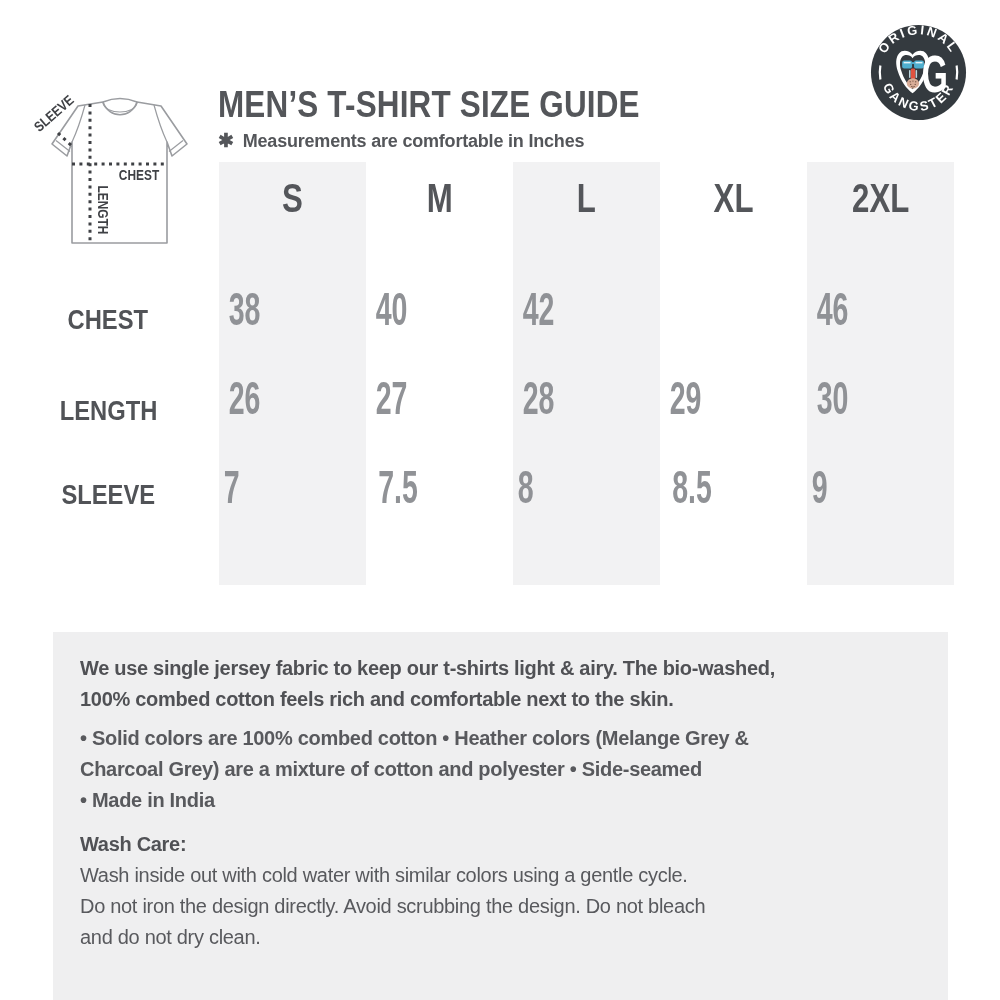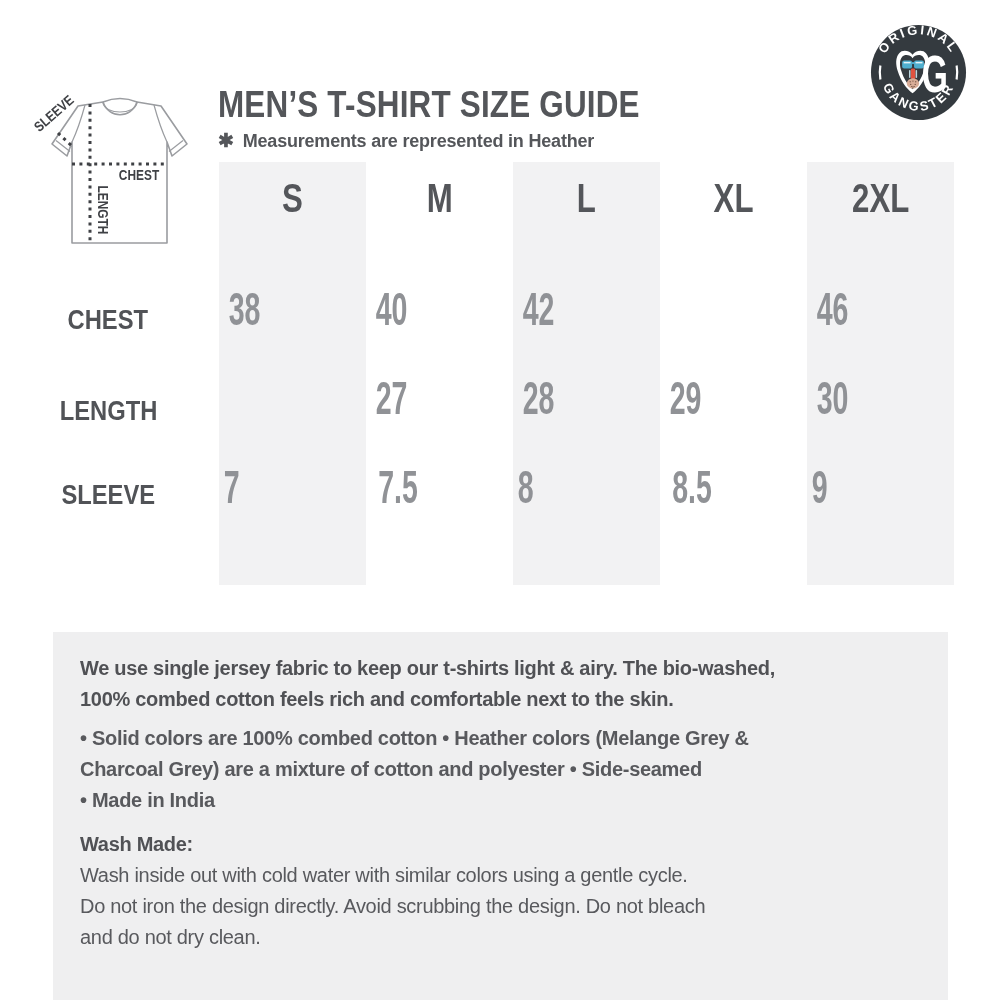--- a/index.html
+++ b/index.html
@@ -72,21 +72,21 @@
     </g>
     <g fill="#3f4145" font-family="Liberation Sans, sans-serif" font-size="14" font-weight="bold">
       <text transform="translate(42,35) rotate(-41) scale(0.85,1)" text-anchor="middle">SLEEVE</text>
       <text transform="translate(124,98) scale(0.85,1)" text-anchor="middle">CHEST</text>
       <text transform="translate(83,128) rotate(90) scale(0.85,1)" text-anchor="middle">LENGTH</text>
     </g>
   </svg>
 
   <div class="title">MEN’S T-SHIRT SIZE GUIDE</div>
   <div class="subtitle">
-    <span class="ast">✱</span><span>Measurements are represented in Heather</span>
+    <span class="ast">✱</span><span>Measurements are comfortable in Inches</span>
   </div>
 
   <svg class="logo" viewBox="0 0 100 100" xmlns="http://www.w3.org/2000/svg">
     <circle cx="50" cy="50" r="48" fill="#343a3f"></circle>
     <defs>
       <path id="arcT" d="M11.5,50 A38.5,38.5 0 0 1 88.5,50"></path>
       <path id="arcB" d="M11.5,50 A38.5,38.5 0 0 0 88.5,50"></path>
     </defs>
     <g fill="#ffffff" font-family="Liberation Sans, sans-serif" font-size="13" font-weight="bold" letter-spacing="2.4">
       <text>
@@ -136,36 +136,37 @@
 
   <div class="row-label r0"><span>CHEST</span></div>
   <div class="row-label r1"><span>LENGTH</span></div>
   <div class="row-label r2"><span>SLEEVE</span></div>
 
   <div class="num r0 c0"><span>38</span></div>
   <div class="num r0 c1"><span>40</span></div>
   <div class="num r0 c2"><span>42</span></div>
   <div class="num r0 c4"><span>46</span></div>
 
+  <div class="num r1 c0"><span>26</span></div>
   <div class="num r1 c1"><span>27</span></div>
   <div class="num r1 c2"><span>28</span></div>
   <div class="num r1 c3"><span>29</span></div>
   <div class="num r1 c4"><span>30</span></div>
 
   <div class="num r2 c0"><span>7</span></div>
   <div class="num r2 c1"><span>7.5</span></div>
   <div class="num r2 c2"><span>8</span></div>
   <div class="num r2 c3"><span>8.5</span></div>
   <div class="num r2 c4"><span>9</span></div>
 
   <div class="info-box">
     <p class="bold intro">We use single jersey fabric to keep our t-shirts light &amp; airy. The bio-washed,
 100% combed cotton feels rich and comfortable next to the skin.</p>
     <p class="bullets">• Solid colors are 100% combed cotton • Heather colors (Melange Grey &amp;
 Charcoal Grey) are a mixture of cotton and polyester • Side-seamed
 • Made in India</p>
-    <p class="bold">Wash Made:</p>
+    <p class="bold">Wash Care:</p>
     <p>Wash inside out with cold water with similar colors using a gentle cycle.
 Do not iron the design directly. Avoid scrubbing the design. Do not bleach
 and do not dry clean.</p>
   </div>
 
 </div>
 
 </body></html>

